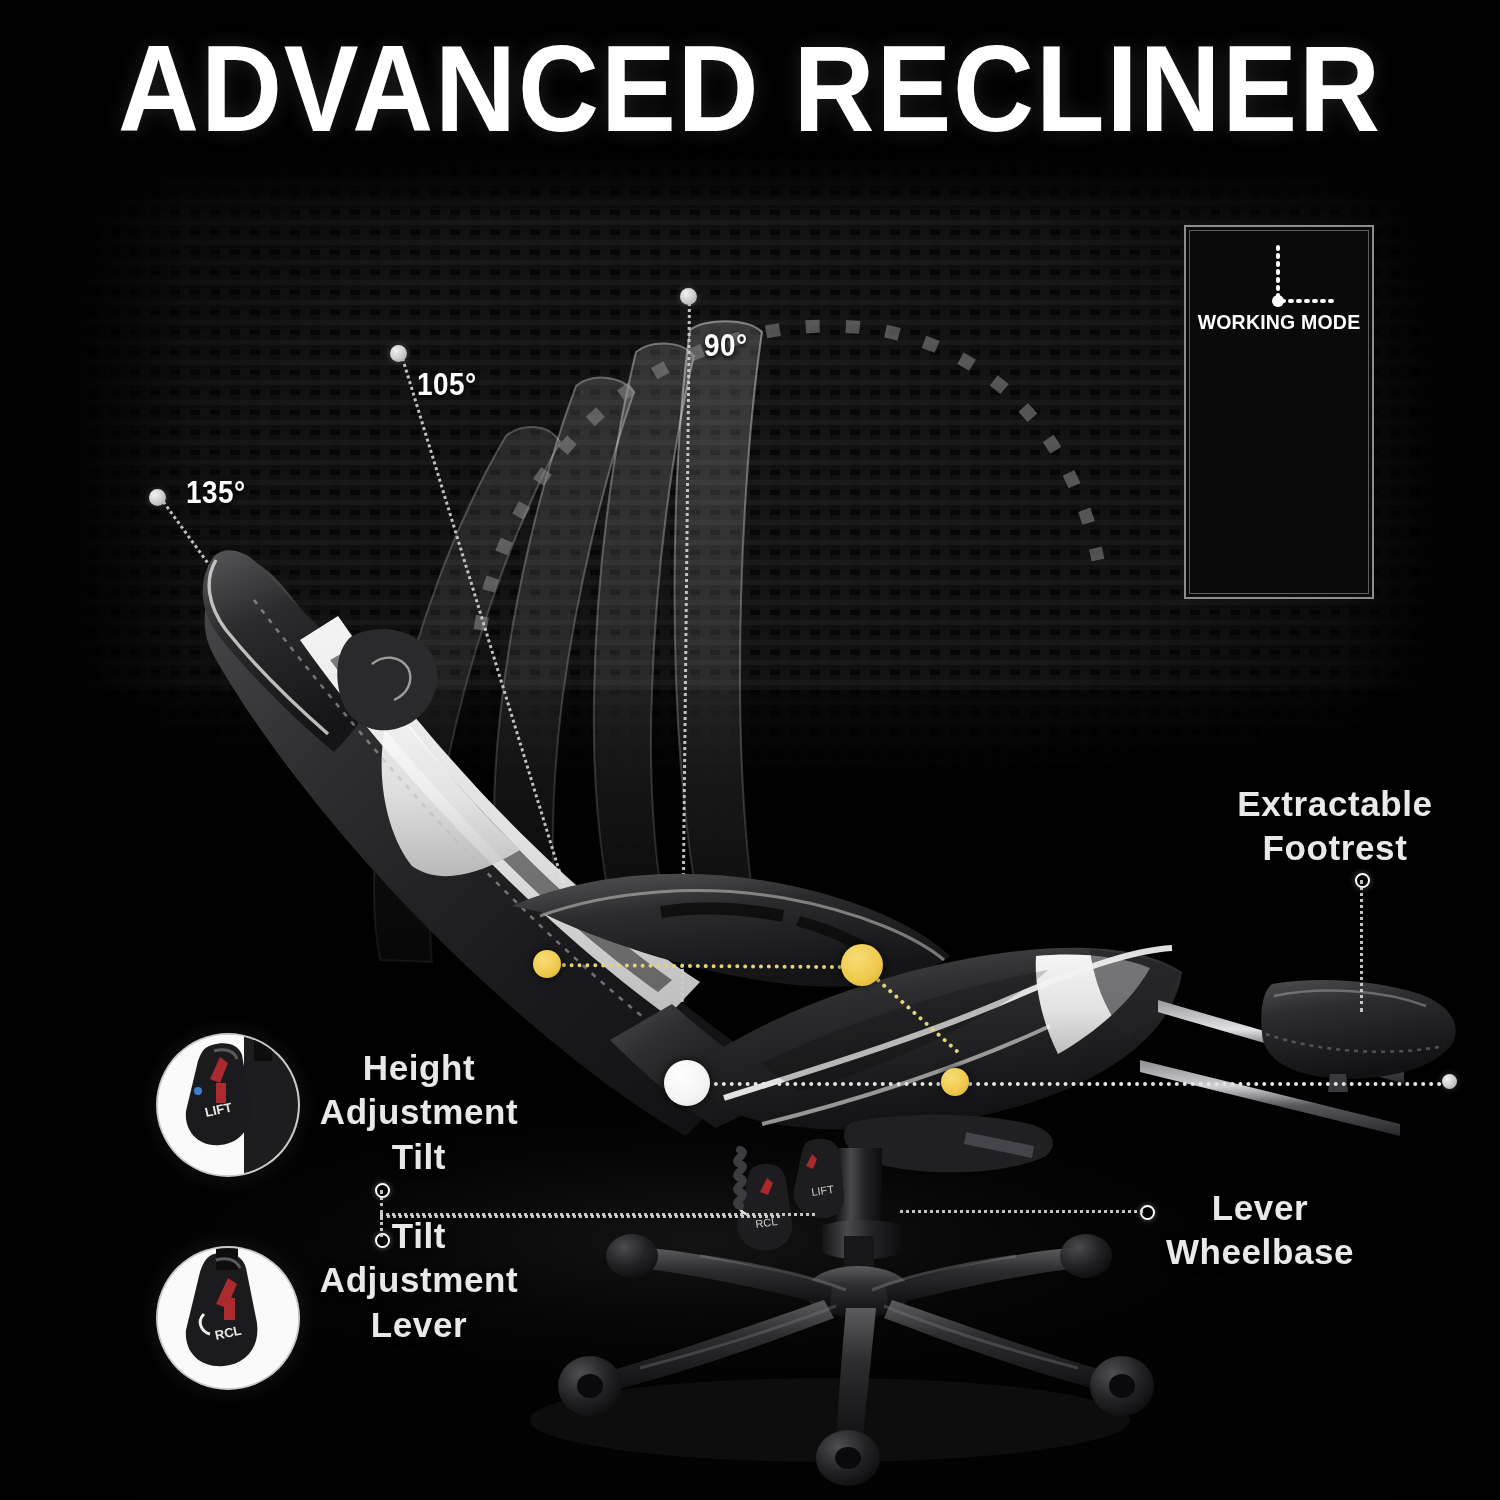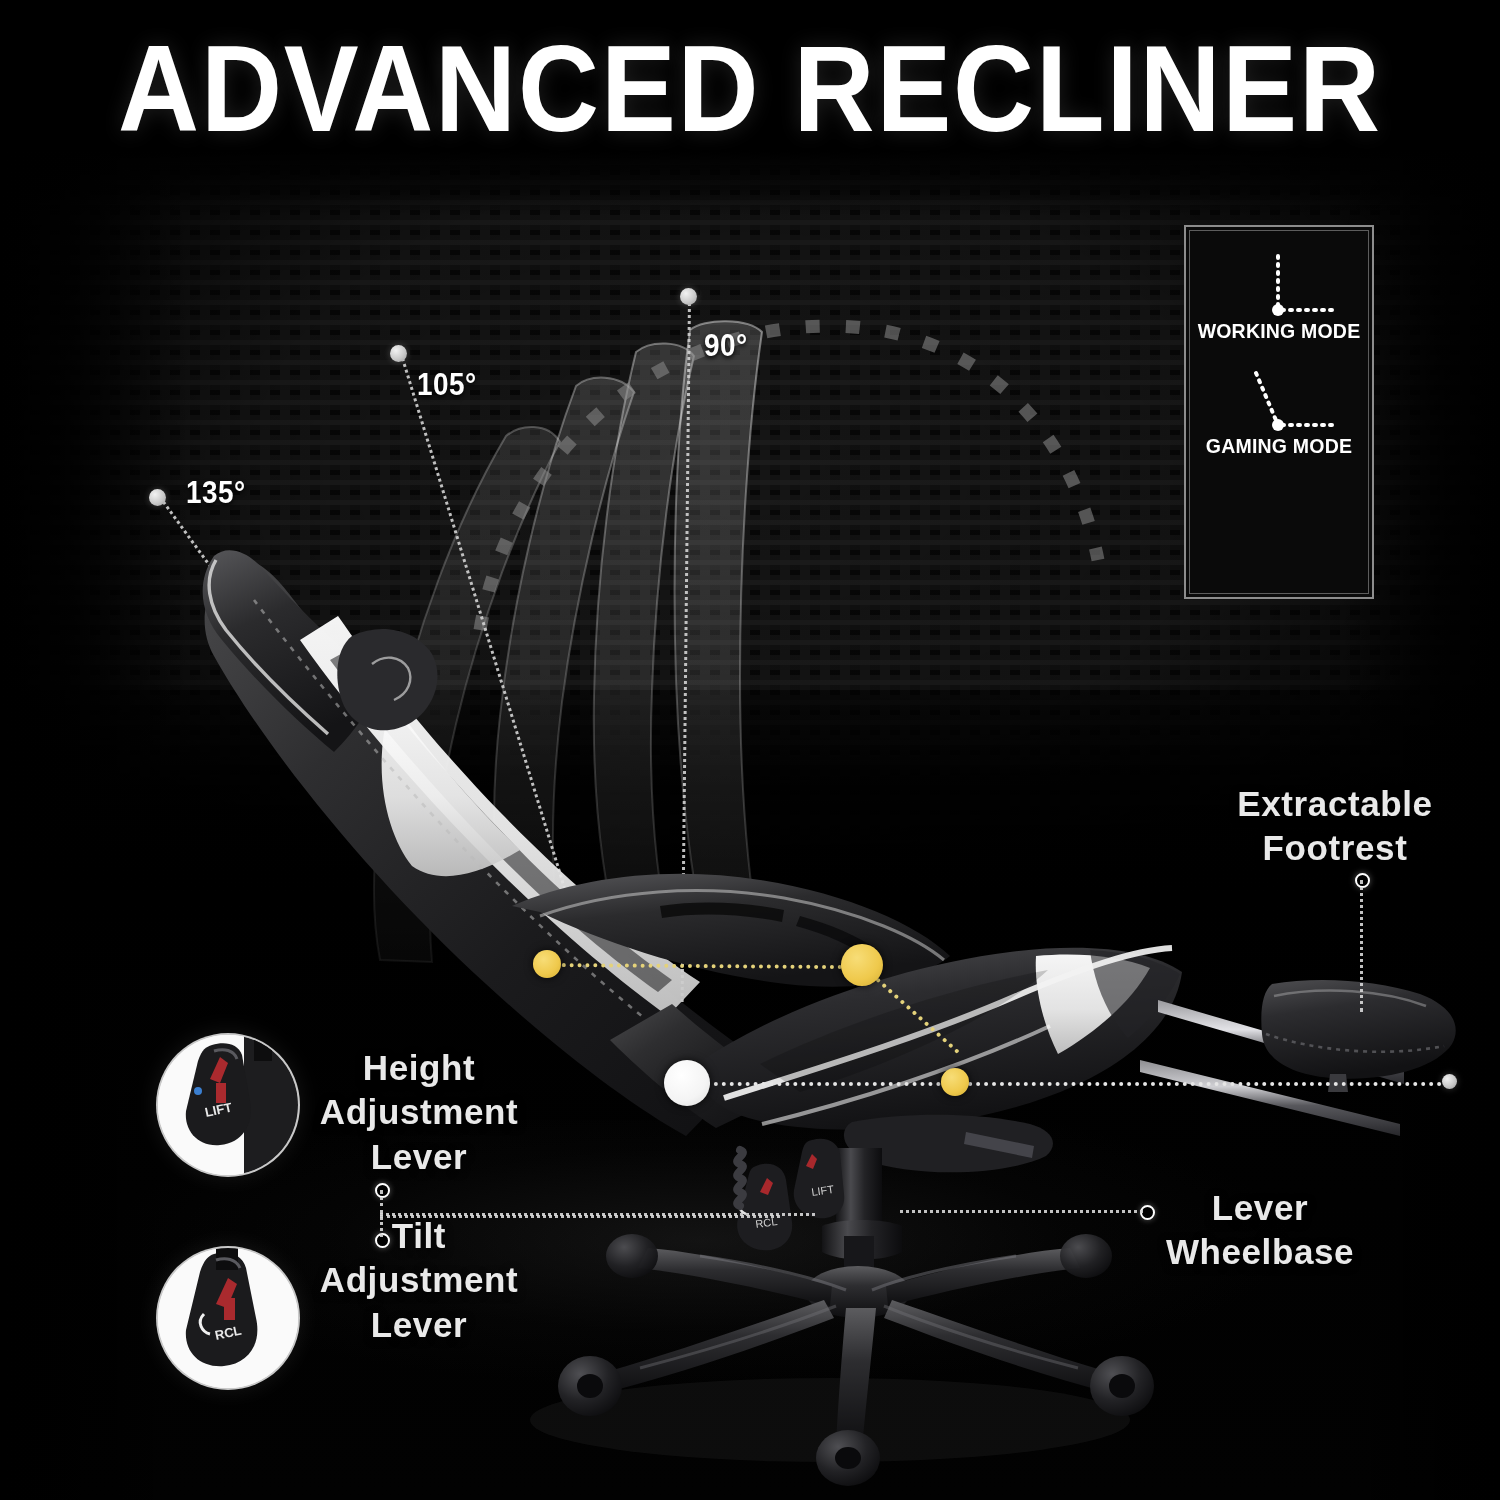--- a/index.html
+++ b/index.html
@@ -527,41 +527,31 @@
 
     <div class="mdot yellow" style="left:533px; top:950px; width:28px; height:28px;"></div>
     <div class="mdot yellow" style="left:841px; top:944px; width:42px; height:42px;"></div>
     <div class="mdot yellow" style="left:941px; top:1068px; width:28px; height:28px;"></div>
     <div class="mdot white" style="left:664px; top:1060px; width:46px; height:46px;"></div>
   </div>
 
   <div class="legend">
     <div class="legend-inner">
 
-      <div class="legend-item" style="top:21px;">
+      <div class="legend-item" style="top:12px;">
         <div class="legend-glyph">
           <svg viewBox="0 0 180 68" width="180" height="68" style="display:block;margin:0 auto;">
             <line x1="88" y1="4" x2="88" y2="58" stroke="#ffffff" stroke-width="4" stroke-dasharray="2 6" stroke-linecap="round"></line>
             <line x1="92" y1="58" x2="142" y2="58" stroke="#ffffff" stroke-width="4" stroke-dasharray="2 6" stroke-linecap="round"></line>
             <circle cx="88" cy="58" r="6" fill="#ffffff"></circle>
           </svg>
         </div>
         <div class="legend-label">WORKING MODE</div>
       </div>
 
-      <div class="legend-item" style="top:136px;">
-        <div class="legend-glyph">
-          <svg viewBox="0 0 180 68" width="180" height="68" style="display:block;margin:0 auto;">
-            <line x1="66" y1="6" x2="88" y2="58" stroke="#ffffff" stroke-width="4" stroke-dasharray="2 6" stroke-linecap="round"></line>
-            <line x1="92" y1="58" x2="146" y2="58" stroke="#ffffff" stroke-width="4" stroke-dasharray="2 6" stroke-linecap="round"></line>
-            <circle cx="88" cy="58" r="6" fill="#ffffff"></circle>
-          </svg>
-        </div>
-        <div class="legend-label">GAMING MODE</div>
-      </div>
 
 
     </div>
   </div>
 
   <div>
     <div class="bubble" style="left:158px; top:1035px; width:140px; height:140px;">
       <svg viewBox="0 0 140 140" width="140" height="140">
         <rect x="0" y="0" width="140" height="140" fill="#fafafa"></rect>
         <rect x="86" y="0" width="54" height="140" fill="#1d1d1f"></rect>
@@ -571,21 +561,21 @@
                  L 40 26 C 44 14, 48 12, 54 10 Z" fill="#1b1b1d"></path>
         <path d="M56 16 C 66 13, 76 15, 79 24" fill="none" stroke="#59595e" stroke-width="3"></path>
         <path d="M52 44 l10 -22 l8 6 l-8 20 Z" fill="#aa2a2e"></path>
         <rect x="58" y="48" width="10" height="20" fill="#aa2a2e"></rect>
         <text x="48" y="82" fill="#e9e9e9" font-family="Liberation Sans, sans-serif" font-size="13" font-weight="bold" transform="rotate(-12 48 82)">LIFT</text>
         <circle cx="40" cy="56" r="4" fill="#3b7fd0"></circle>
       </svg>
     </div>
     <div class="callout center" style="left:300px; top:1046px; width:238px;">Height
 Adjustment
-Lever</div>
+Tilt</div>
     <div class="lead-dot" style="left:375px; top:1183px;"></div>
     <div class="lead-v" style="left:380px; top:1190px; height:24px;"></div>
     <div class="lead-h" style="left:380px; top:1213px; width:435px;"></div>
   </div>
 
   <div>
     <div class="bubble" style="left:158px; top:1248px; width:140px; height:140px;">
       <svg viewBox="0 0 140 140" width="140" height="140">
         <rect x="0" y="0" width="140" height="140" fill="#fafafa"></rect>
         <path d="M56 6 C 70 2, 84 6, 88 20 L 98 70

